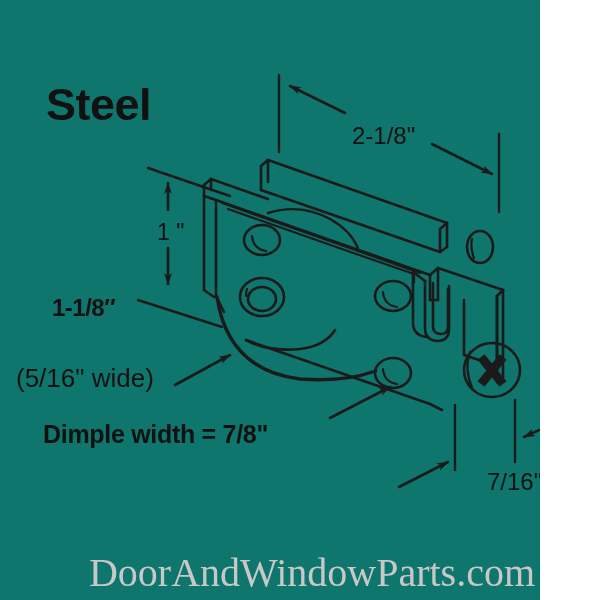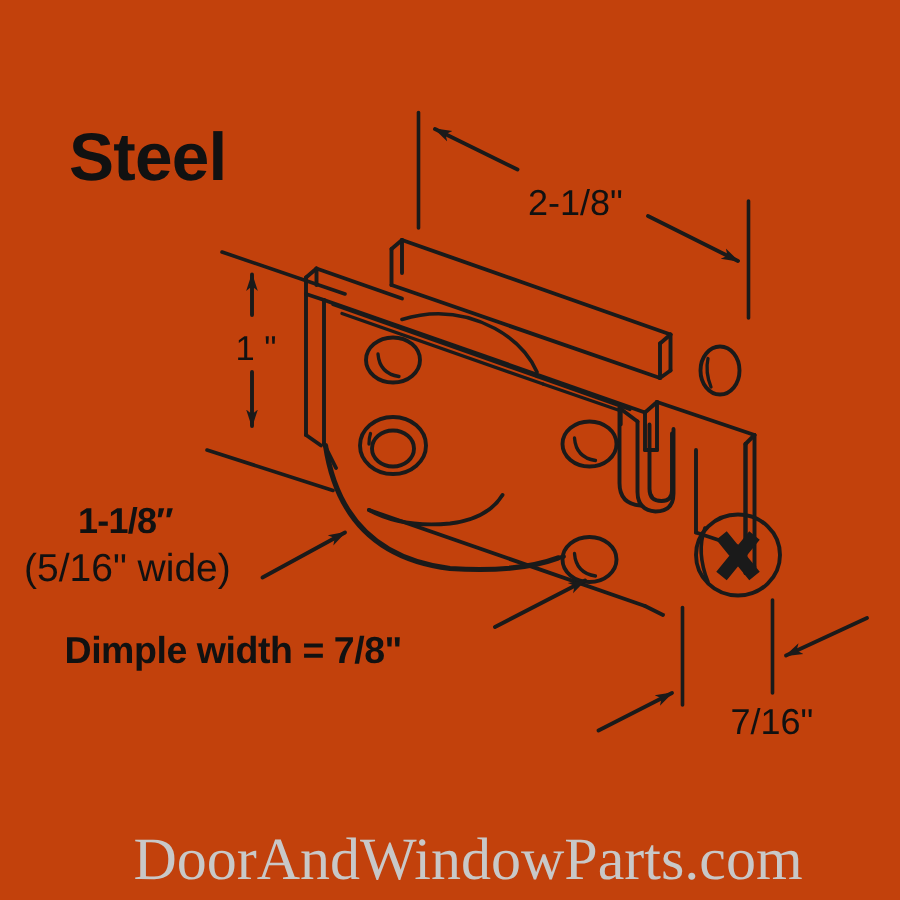--- a/index.html
+++ b/index.html
@@ -3,23 +3,23 @@
 <meta charset="utf-8">
 <title>Steel Roller Assembly Diagram</title>
 <style>
   html, body {
     margin: 0;
     padding: 0;
     background: #ffffff;
   }
   #page {
     position: relative;
-    width: 600px;
+    width: 540px;
     height: 600px;
-    background: #c2410c;
+    background: #0f766e;
     overflow: hidden;
     font-family: "Liberation Sans", sans-serif;
     color: #000000;
   }
   #drawing {
     position: absolute;
     left: 0;
     top: 0;
     width: 600px;
     height: 600px;
@@ -48,21 +48,20 @@
     top: 221px;
     font-size: 23px;
     font-weight: normal;
   }
   #dim-diameter-value {
     left: 52px;
     top: 296px;
     font-size: 24px;
     font-weight: bold;
     letter-spacing: -0.5px;
-    margin-top: 40px;
   }
   #dim-diameter-word {
     left: 38px;
     top: 334px;
     font-size: 26px;
     font-weight: normal;
   }
   #dim-diameter-width {
     left: 16px;
     top: 365px;

